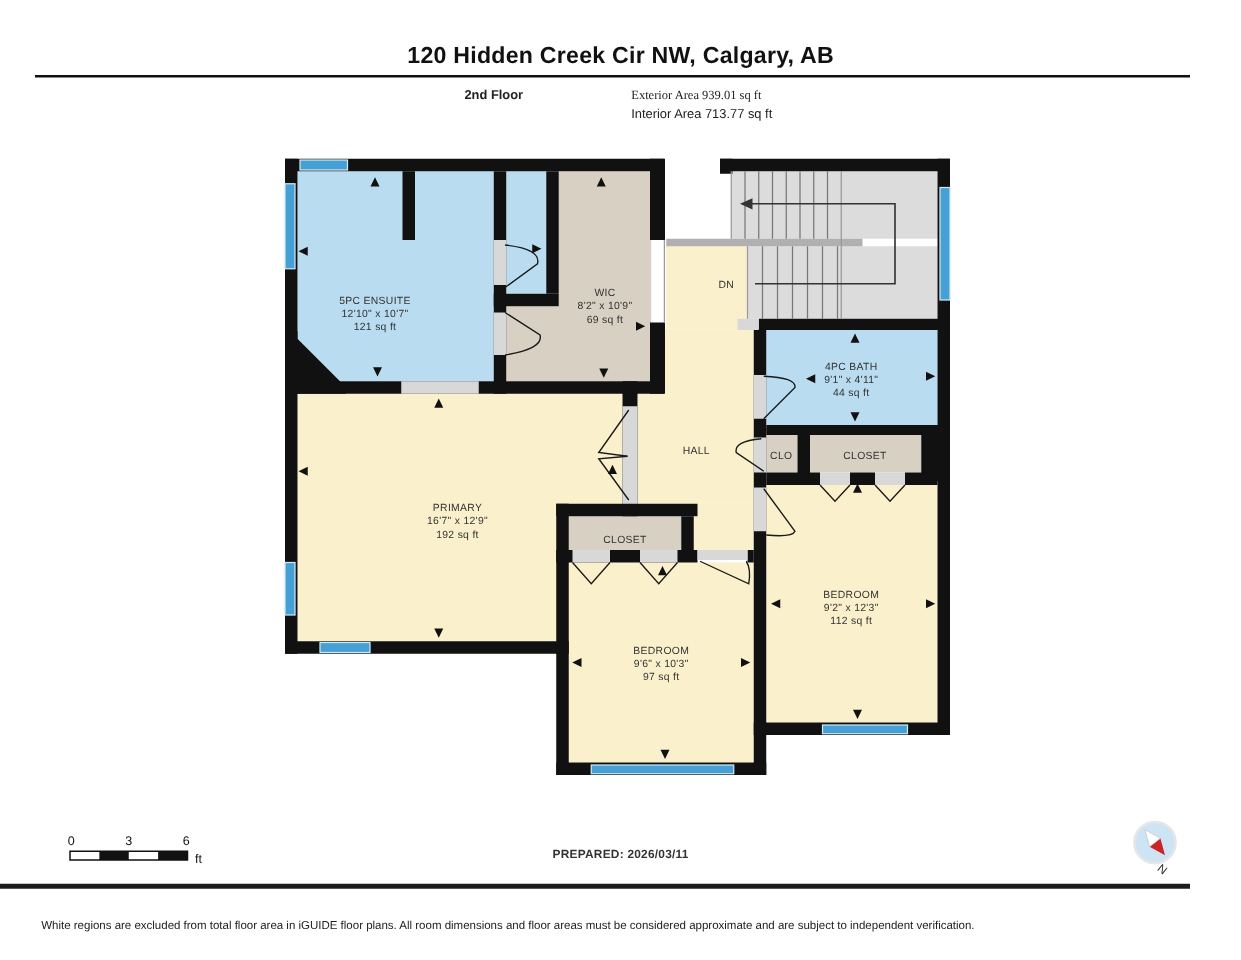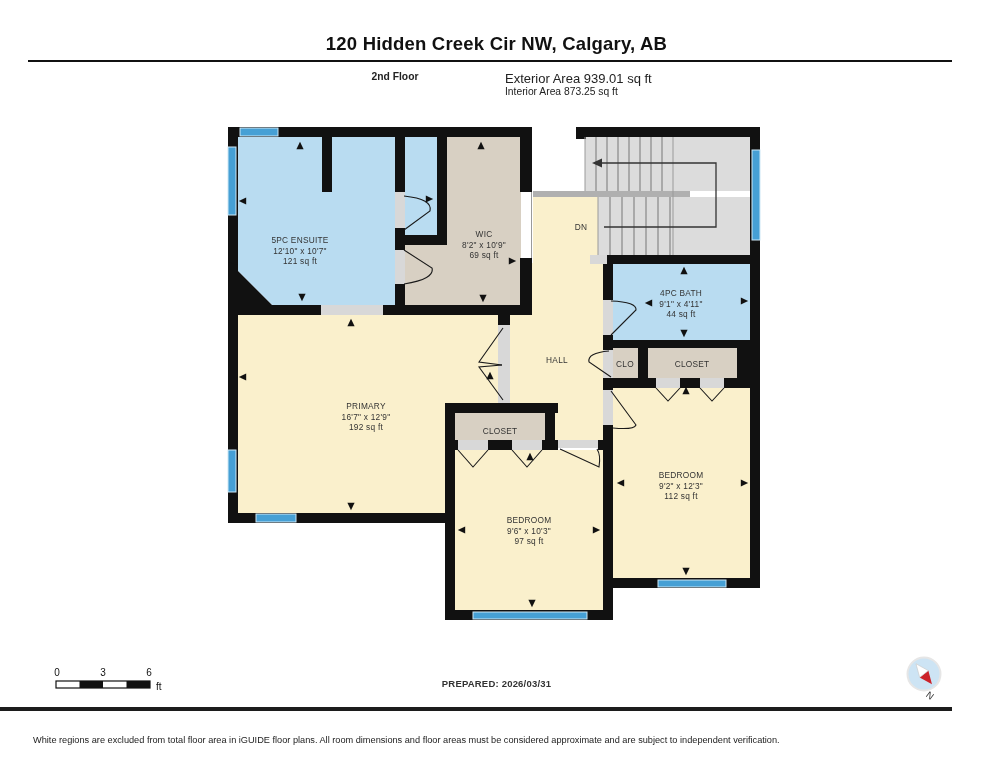--- a/index.html
+++ b/index.html
@@ -3,21 +3,21 @@
 <meta charset="utf-8">
 <style>
   html,body{margin:0;padding:0;background:#fff;}
   .page{position:relative;width:952px;height:768px;background:#fff;overflow:hidden;
         font-family:"Liberation Sans",sans-serif;}
   .title{position:absolute;top:33px;left:0;width:993px;text-align:center;
          font-size:18.5px;font-weight:bold;color:#111;letter-spacing:.2px;}
   .divider{position:absolute;top:60px;left:28px;width:936px;height:2px;background:#111;}
   .floor-label{position:absolute;top:71px;left:300px;width:190px;text-align:center;
                font-size:10.3px;font-weight:bold;color:#222;}
-  .area-ext{position:absolute;top:71px;left:505px;font-size:13px;color:#222;}
+  .area-ext{position:absolute;top:71px;left:505px;font-size:10px;color:#222;font-family:Liberation Serif, serif;}
   .area-int{position:absolute;top:86px;left:505px;font-size:10.3px;color:#222;}
   .prepared{position:absolute;top:678px;left:0;width:993px;text-align:center;
             font-size:9.5px;font-weight:bold;color:#333;letter-spacing:.2px;}
   .footer-line{position:absolute;top:707px;left:0;width:993px;height:4px;background:#1c1c1c;}
   .disclaimer{position:absolute;top:719px;left:33px;width:930px;font-size:9.2px;color:#222;margin-top:16px;}
   svg.plan{position:absolute;top:0;left:0;}
   .wall{fill:var(--wall,#111);}
   .wet{fill:var(--wet-room,#b9dcf1);}
   .dry{fill:var(--dry-room,#faf0cc);}
   .cls{fill:var(--closet-room,#d8d0c3);}
@@ -34,21 +34,21 @@
 </style>
 </head>
 <body>
 
 <div class="page">
 
   <div class="title">120 Hidden Creek Cir NW, Calgary, AB</div>
   <div class="divider"></div>
   <div class="floor-label">2nd Floor</div>
   <div class="area-ext">Exterior Area 939.01 sq ft</div>
-  <div class="area-int">Interior Area 873.25 sq ft</div>
+  <div class="area-int">Interior Area 713.77 sq ft</div>
 
   <svg class="plan" width="993" height="768" viewBox="0 0 993 768">
 
     <g>
       <path class="wet" d="M238,137 H395 V305 H272 L238,271 Z"></path>
       <rect class="wet" x="405" y="137" width="32" height="98"></rect>
       <path class="cls" d="M447,137 H521 V305 H405 V245 H447 Z"></path>
       <rect class="stairs-fill" x="585" y="137" width="165" height="54"></rect>
       <rect class="stairs-fill" x="598" y="197" width="152" height="58"></rect>
       <rect class="dry" x="533" y="197" width="65" height="66"></rect>
@@ -234,17 +234,17 @@
     <g>
       <circle cx="924" cy="674" r="16.5" fill="#cde4f4" stroke="#e6e6e6" stroke-width="2"></circle>
       <g transform="translate(924,674) rotate(142)">
         <polygon points="0,-13 5.5,0 -5.5,0" fill="#cc2229"></polygon>
         <polygon points="0,13 5.5,0 -5.5,0" fill="#ffffff" stroke="#c9c9c9" stroke-width="0.6"></polygon>
       </g>
       <text x="928" y="698" font-size="9.5" fill="#333" text-anchor="middle" transform="rotate(38 928 698)">N</text>
     </g>
   </svg>
 
-  <div class="prepared">PREPARED: 2026/03/31</div>
+  <div class="prepared">PREPARED: 2026/03/11</div>
   <div class="footer-line"></div>
   <div class="disclaimer">White regions are excluded from total floor area in iGUIDE floor plans. All room dimensions and floor areas must be considered approximate and are subject to independent verification.</div>
 
 </div>
 
 </body></html>

